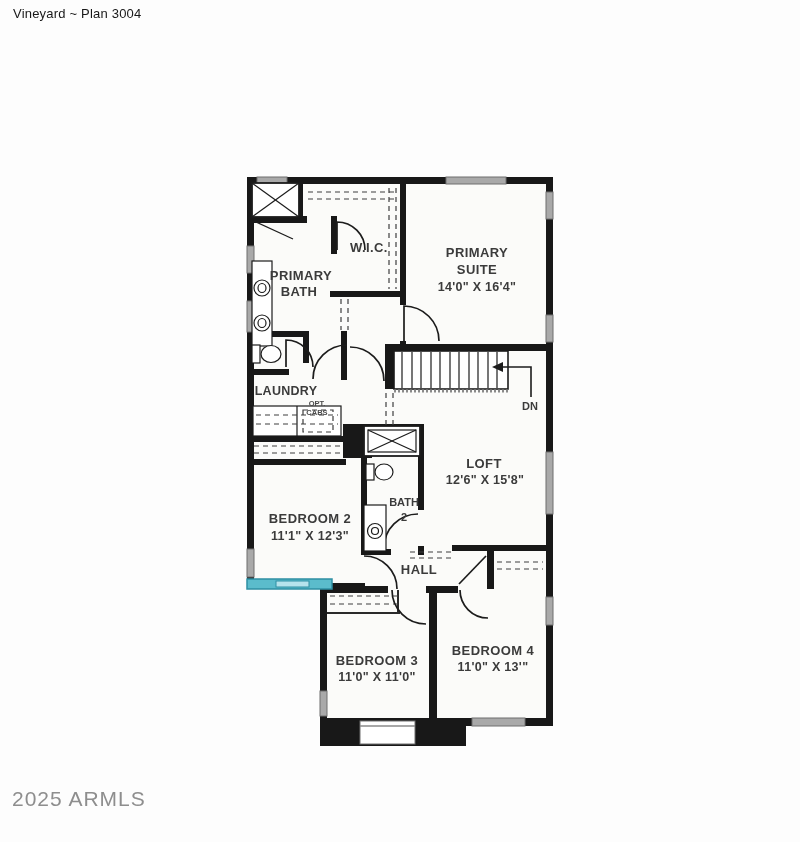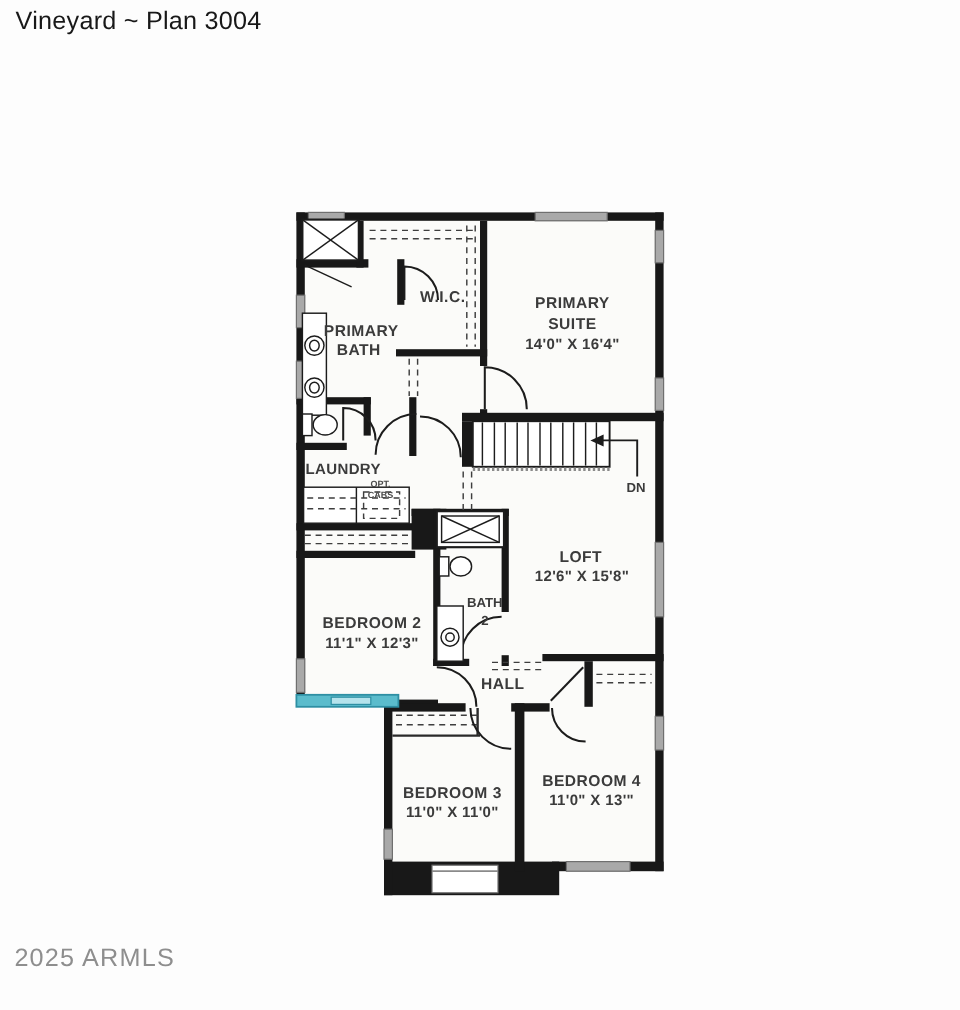--- a/index.html
+++ b/index.html
@@ -8,21 +8,21 @@
     --background:#fdfdfd; --room-fill:#fbfbf9;
   }
   html,body{margin:0;padding:0;}
   body{
     width:800px;height:842px;position:relative;overflow:hidden;
     background:var(--background);
     font-family:"Liberation Sans",sans-serif;
   }
   .page-title{
     position:absolute;left:13px;top:6px;
-    font-size:21px;font-weight:500;color:var(--title);letter-spacing:.2px;
+    font-size:13px;font-weight:500;color:var(--title);letter-spacing:.2px;
   }
   .watermark{
     position:absolute;left:12px;top:787px;
     font-size:21px;font-weight:400;color:var(--watermark);letter-spacing:1px;
   }
   svg{position:absolute;left:0;top:0;}
   .wall{fill:var(--wall);}
   .win{fill:var(--window);stroke:#6f6f6f;stroke-width:1;}
   .door{fill:none;stroke:#1c1c1c;stroke-width:1.7;}
   .dash{stroke:#3e3e3e;stroke-width:1.2;stroke-dasharray:5 4;fill:none;}

